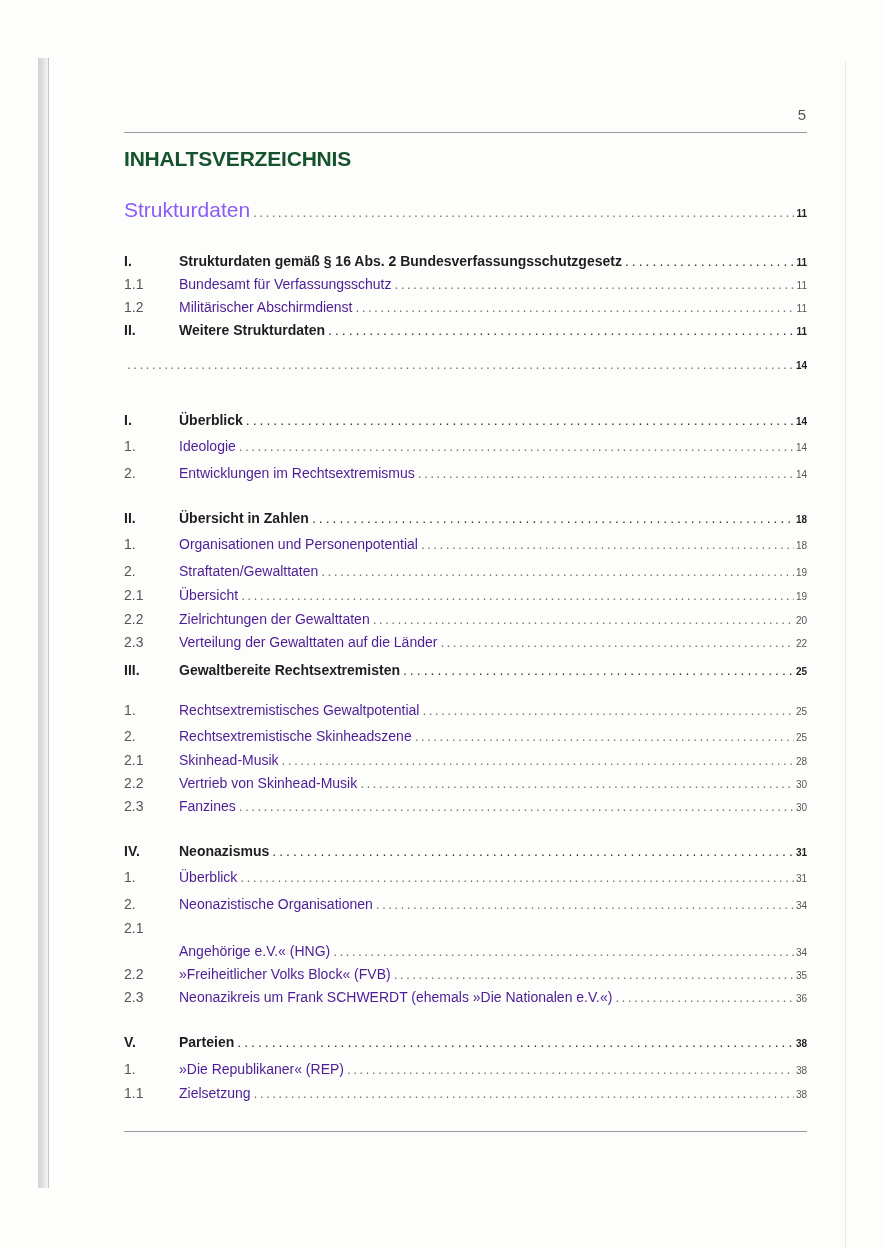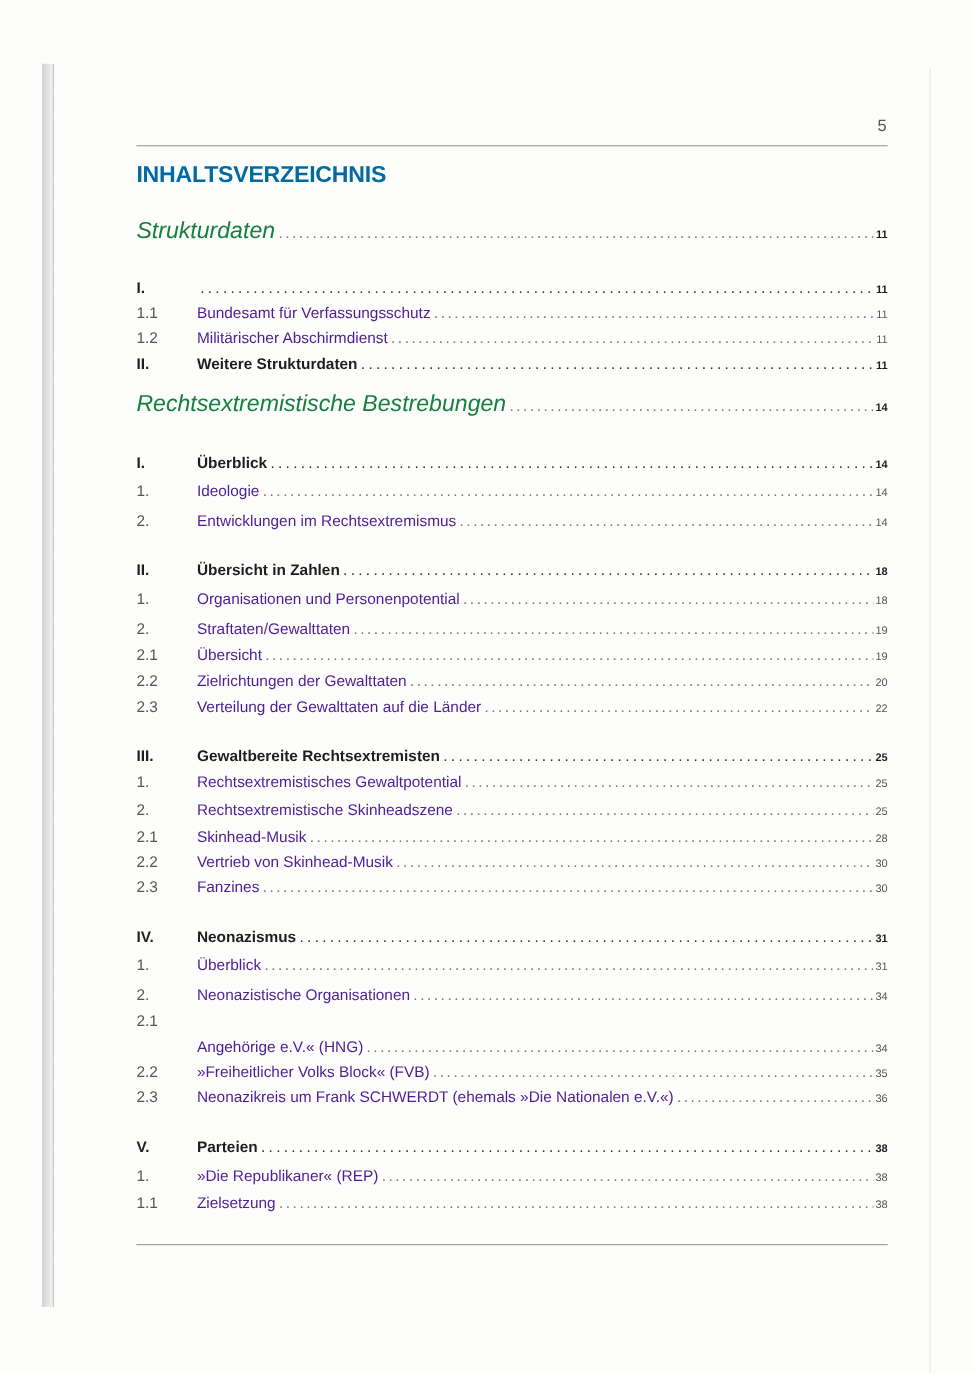--- a/index.html
+++ b/index.html
@@ -22,37 +22,37 @@
       position: absolute; left: 790px; top: 106px; width: 16px; text-align: right;
       font-size: 15px; color: #555;
     }
     .rule {
       position: absolute; left: 124px; width: 683px; height: 1px; background: #9a9a9a;
     }
     .rule.top { top: 132px; }
     .rule.bottom { top: 1131px; }
     .title {
       position: absolute; left: 124px; top: 147px;
-      font-size: 21px; font-weight: bold; color: #0369a1; letter-spacing: -0.2px;
+      font-size: 21px; font-weight: bold; color: #14532d; letter-spacing: -0.2px;
     }
     .toc { position: absolute; left: 124px; top: 0; width: 683px; }
     .row {
       position: absolute; left: 0; width: 683px; display: flex; align-items: baseline;
       white-space: nowrap;
     }
     .num { width: 55px; flex: 0 0 55px; font-size: 14px; color: #555; }
     .label { flex: 0 0 auto; font-size: 14px; color: #4c1d95; }
     .dots {
       flex: 1 1 auto; overflow: hidden; margin: 0 2px 0 3px; height: 1em;
       font-size: 14px; color: #777; letter-spacing: 2.3px;
     }
     .page { flex: 0 0 auto; font-size: 10px; color: #555; text-align: right; }
     .row.bold .num, .row.bold .label, .row.bold .page { font-weight: bold; color: #1e1e1e; }
     .row.bold .dots { color: #333; letter-spacing: 3px; }
-    .row.part .label { font-size: 21px; color: #15803d; font-style: italic; }
+    .row.part .label { font-size: 21px; color: #8b5cf6; }
     .row.part .page { font-weight: bold; color: #1e1e1e; }
     .row.part .dots { letter-spacing: 2.3px; }
   </style>
 </head>
 <body>
 
 <div class="binding"></div>
 <div class="right-edge"></div>
 
 <div class="page-number">5</div>
@@ -60,20 +60,21 @@
 <h1 class="title" style="margin:0">INHALTSVERZEICHNIS</h1>
 
 <div class="toc" id="toc">
     <div class="row part" style="top: 198px;">
       <span class="label">Strukturdaten</span>
       <span class="dots">.......................................................................................................................................................................................................</span>
       <span class="page">11</span>
     </div>
     <div class="row bold" style="top: 253px;">
       <span class="num">I.</span>
+      <span class="label">Strukturdaten gemäß § 16 Abs. 2 Bundesverfassungsschutzgesetz</span>
       <span class="dots">.......................................................................................................................................................................................................</span>
       <span class="page">11</span>
     </div>
     <div class="row normal" style="top: 276px;">
       <span class="num">1.1</span>
       <span class="label">Bundesamt für Verfassungsschutz</span>
       <span class="dots">.......................................................................................................................................................................................................</span>
       <span class="page">11</span>
     </div>
     <div class="row normal" style="top: 299px;">
@@ -82,21 +83,20 @@
       <span class="dots">.......................................................................................................................................................................................................</span>
       <span class="page">11</span>
     </div>
     <div class="row bold" style="top: 322px;">
       <span class="num">II.</span>
       <span class="label">Weitere Strukturdaten</span>
       <span class="dots">.......................................................................................................................................................................................................</span>
       <span class="page">11</span>
     </div>
     <div class="row part" style="top: 356px;">
-      <span class="label">Rechtsextremistische Bestrebungen</span>
       <span class="dots">.......................................................................................................................................................................................................</span>
       <span class="page">14</span>
     </div>
     <div class="row bold" style="top: 412px;">
       <span class="num">I.</span>
       <span class="label">Überblick</span>
       <span class="dots">.......................................................................................................................................................................................................</span>
       <span class="page">14</span>
     </div>
     <div class="row normal" style="top: 438px;">
@@ -140,21 +140,21 @@
       <span class="label">Zielrichtungen der Gewalttaten</span>
       <span class="dots">.......................................................................................................................................................................................................</span>
       <span class="page">20</span>
     </div>
     <div class="row normal" style="top: 634px;">
       <span class="num">2.3</span>
       <span class="label">Verteilung der Gewalttaten auf die Länder</span>
       <span class="dots">.......................................................................................................................................................................................................</span>
       <span class="page">22</span>
     </div>
-    <div class="row bold" style="top: 679px; justify-content: center;">
+    <div class="row bold" style="top: 662px; justify-content: center;">
       <span class="num">III.</span>
       <span class="label">Gewaltbereite Rechtsextremisten</span>
       <span class="dots">.......................................................................................................................................................................................................</span>
       <span class="page">25</span>
     </div>
     <div class="row normal" style="top: 702px;">
       <span class="num">1.</span>
       <span class="label">Rechtsextremistisches Gewaltpotential</span>
       <span class="dots">.......................................................................................................................................................................................................</span>
       <span class="page">25</span>

